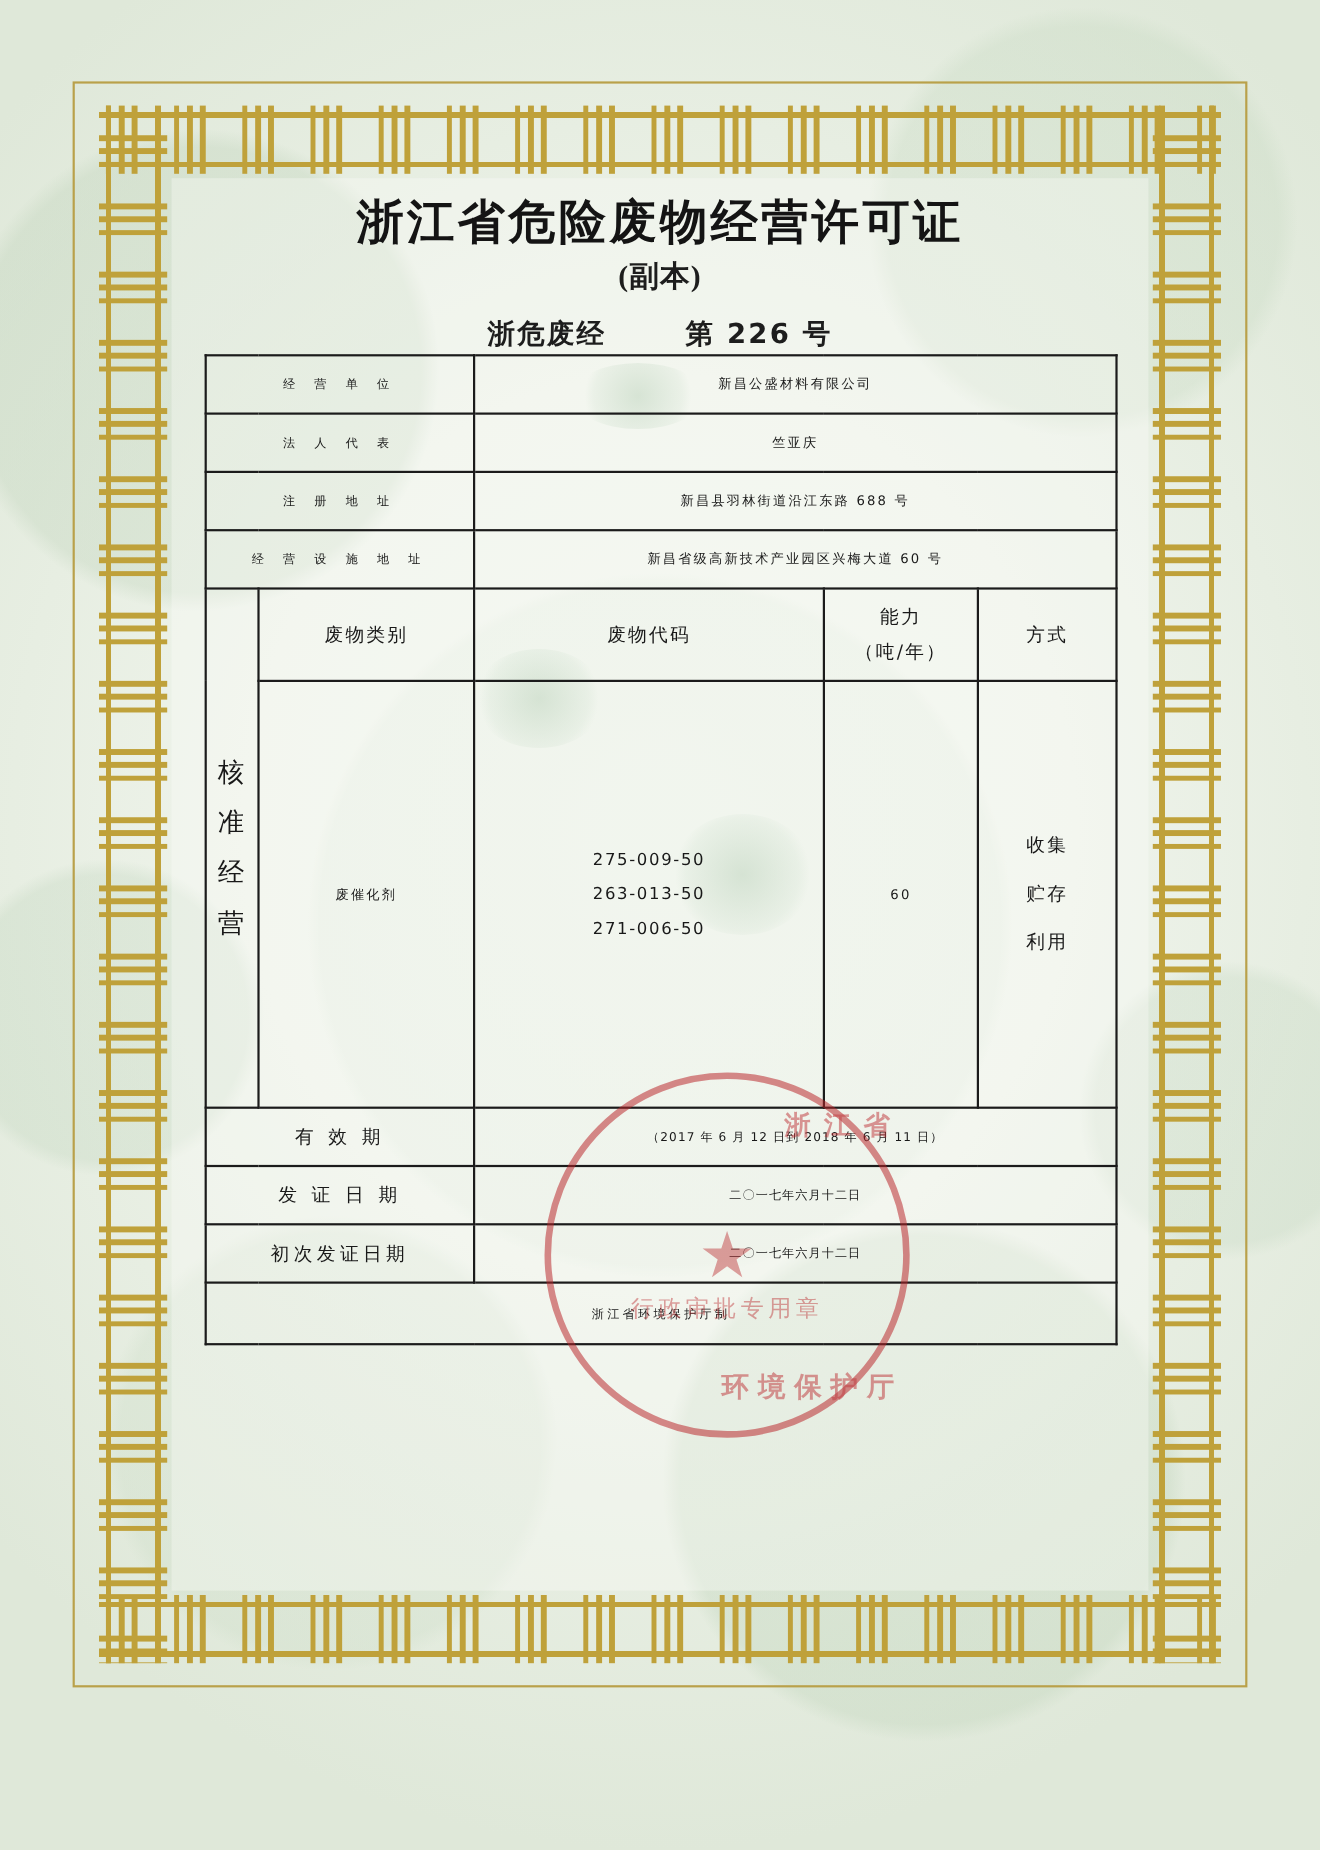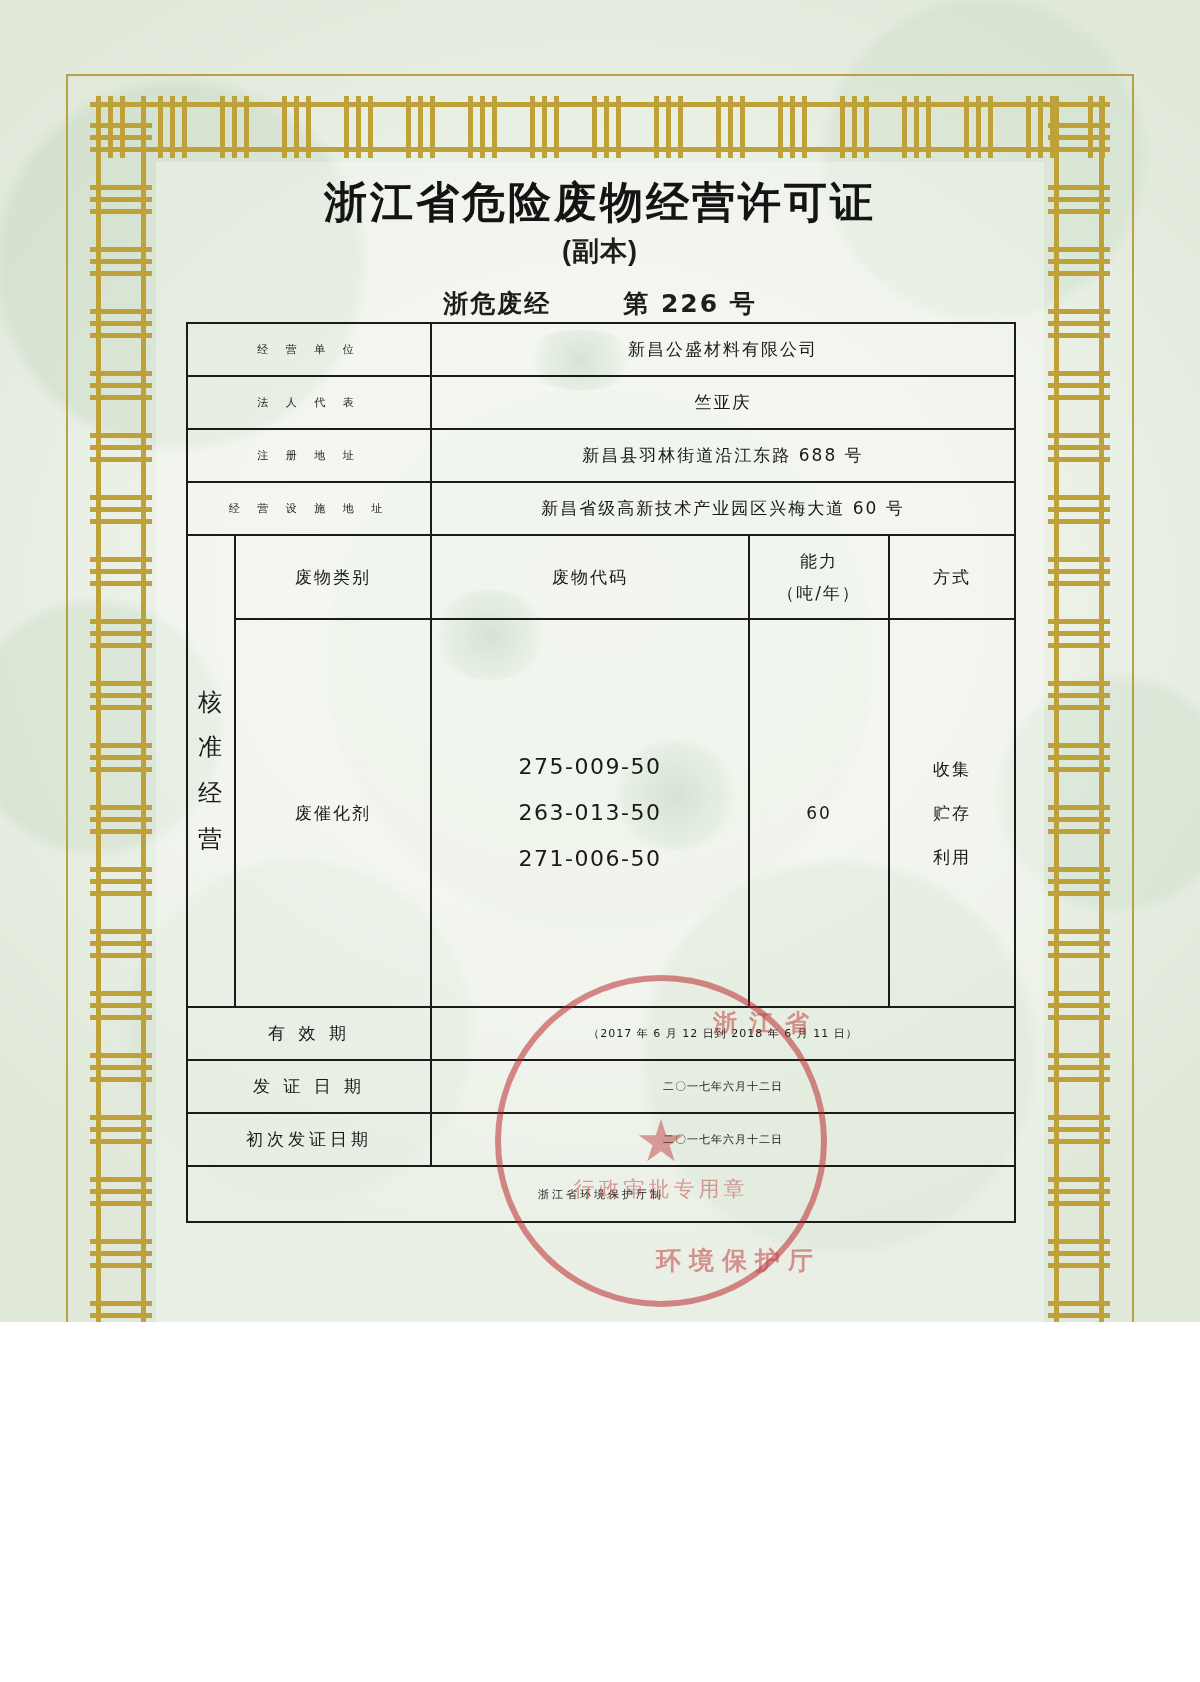--- a/index.html
+++ b/index.html
@@ -7,21 +7,21 @@
     padding: 0;
     background: #ffffff;
   }
   body {
     font-family: "Liberation Serif", "DejaVu Serif", serif;
   }
 
   .page {
     position: relative;
     width: 1200px;
-    height: 1322px;
+    height: 1682px;
     overflow: hidden;
     background:
       radial-gradient(ellipse 70% 55% at 50% 45%, #f3f7f0 0%, #eef3ea 45%, #e7eee2 70%, #dfe8d9 100%),
       linear-gradient(135deg, #eef3ec 0%, #e9f0e6 40%, #e4ece0 100%);
   }
 
   
   .paper-texture {
     position: absolute;
     inset: 0;
@@ -100,21 +100,21 @@
   }
   .doc-title {
     font-family: "DejaVu Sans", "Liberation Sans", sans-serif;
     font-size: 43px;
     font-weight: bold;
     letter-spacing: 3px;
     color: #141414;
     line-height: 1.15;
   }
   .doc-subtitle {
-    font-family: Liberation Sans, sans-serif;
+    font-family: Liberation Serif, serif;
     font-size: 27px;
     font-weight: bold;
     margin-top: 6px;
     letter-spacing: 1px;
   }
   .doc-number-row {
     margin-top: 18px;
     font-family: "DejaVu Sans", "Liberation Sans", sans-serif;
     font-size: 25px;
     font-weight: bold;
@@ -141,21 +141,21 @@
     vertical-align: middle;
     font-family: "DejaVu Sans", "Liberation Sans", sans-serif;
   }
   .lbl {
     font-size: 11px;
     letter-spacing: 7px;
     padding: 0 4px 0 10px;
     white-space: nowrap;
   }
   .val {
-    font-size: 17px;
+    font-size: 12px;
     letter-spacing: 2px;
   }
   .row-h { height: 53px; }
 
   .vert-label {
     width: 48px;
     font-size: 24px;
     letter-spacing: 2px;
   }
   .vert-label span {
@@ -165,21 +165,21 @@
 
   .sub-head {
     font-size: 17px;
     letter-spacing: 2px;
     height: 82px;
   }
   .cap-cell { line-height: 1.9; }
 
   .codes {
     font-family: "DejaVu Sans Mono", "Liberation Mono", monospace;
-    font-size: 22px;
+    font-size: 15px;
     letter-spacing: 1.5px;
     line-height: 2.1;
   }
   .mode-cell {
     font-size: 17px;
     letter-spacing: 2px;
     line-height: 2.6;
     border-radius: 21px;
   }
   .big-row { height: 388px; }

